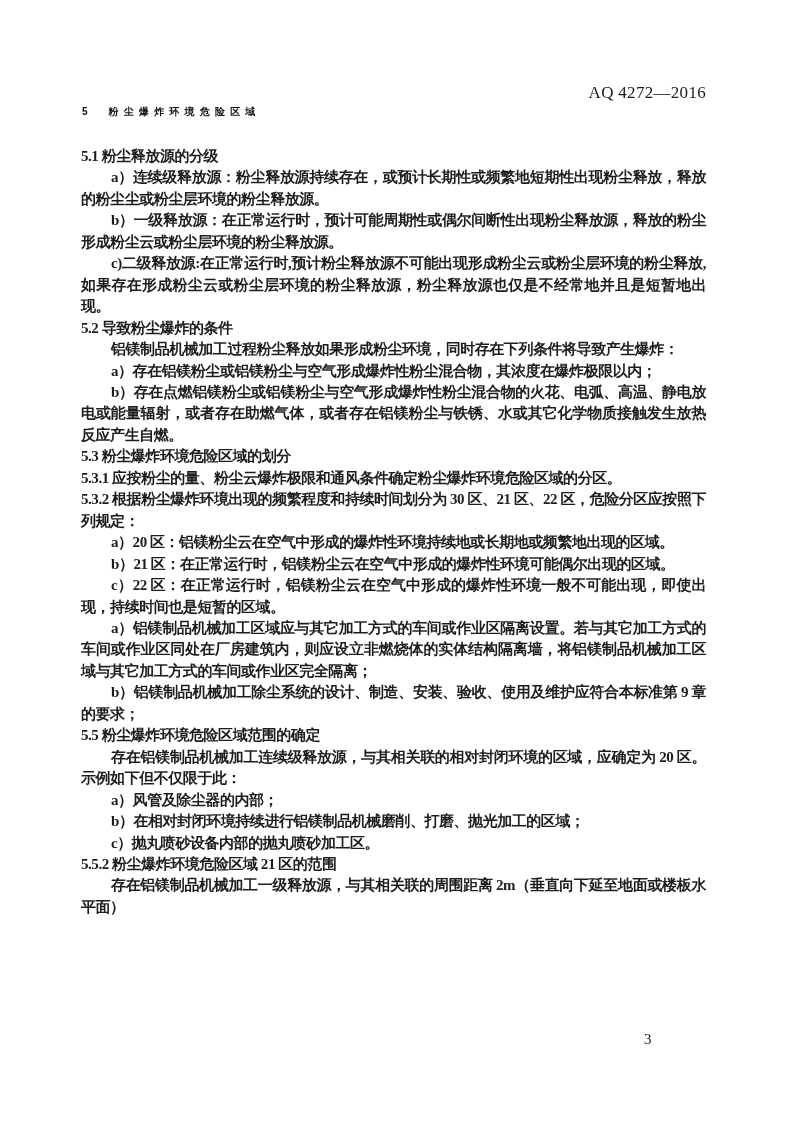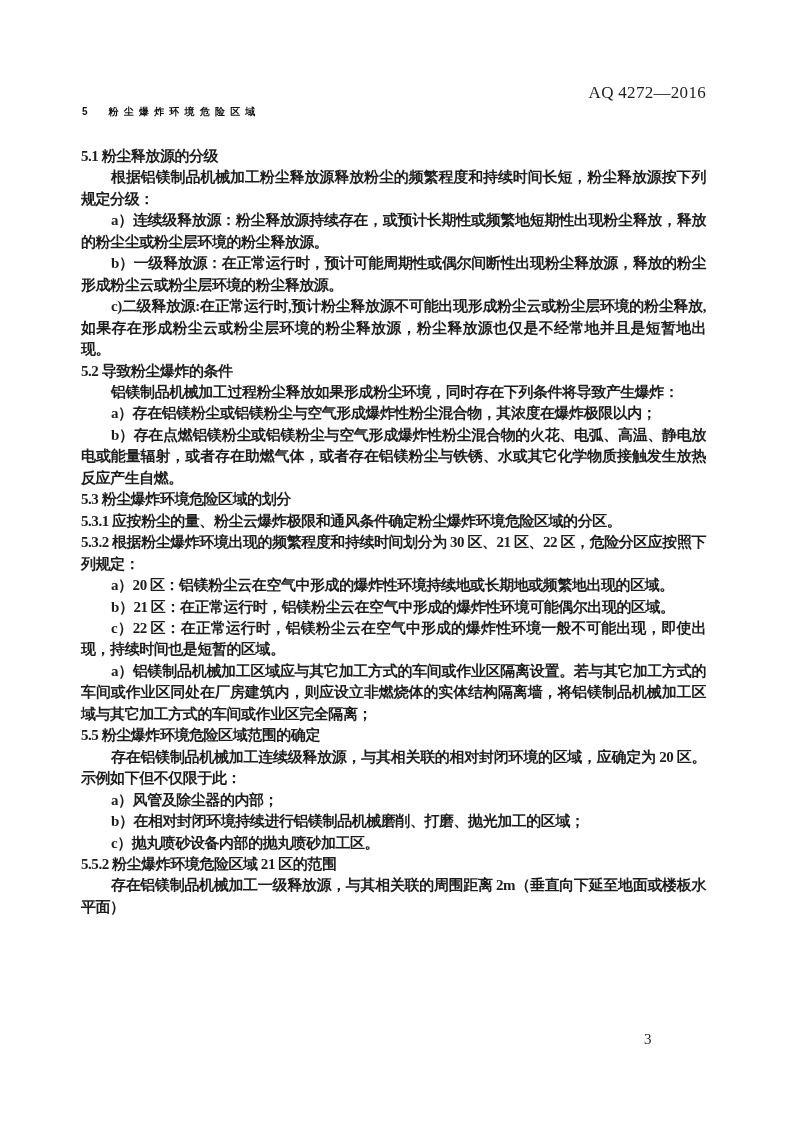--- a/index.html
+++ b/index.html
@@ -75,35 +75,35 @@
 <div class="page">
 
   <div class="doc-header">AQ 4272—2016</div>
 
   <h1 class="section-heading">
     <span class="sec-num">5</span><span class="sec-title">粉尘爆炸环境危险区域</span>
   </h1>
 
   <div class="doc-body" id="doc-body">
       <p>5.1 粉尘释放源的分级</p>
-      <p class="indent">根据铝镁制品机械加工粉尘释放源释放粉尘的频繁程度和持续时间长短，粉尘释放源按下列规定分级：</p>
       <p class="indent">a）连续级释放源：粉尘释放源持续存在，或预计长期性或频繁地短期性出现粉尘释放，释放的粉尘尘或粉尘层环境的粉尘释放源。</p>
       <p class="indent">b）一级释放源：在正常运行时，预计可能周期性或偶尔间断性出现粉尘释放源，释放的粉尘形成粉尘云或粉尘层环境的粉尘释放源。</p>
       <p class="indent">c)二级释放源:在正常运行时,预计粉尘释放源不可能出现形成粉尘云或粉尘层环境的粉尘释放,如果存在形成粉尘云或粉尘层环境的粉尘释放源，粉尘释放源也仅是不经常地并且是短暂地出现。</p>
       <p>5.2 导致粉尘爆炸的条件</p>
       <p class="indent">铝镁制品机械加工过程粉尘释放如果形成粉尘环境，同时存在下列条件将导致产生爆炸：</p>
       <p class="indent">a）存在铝镁粉尘或铝镁粉尘与空气形成爆炸性粉尘混合物，其浓度在爆炸极限以内；</p>
       <p class="indent">b）存在点燃铝镁粉尘或铝镁粉尘与空气形成爆炸性粉尘混合物的火花、电弧、高温、静电放电或能量辐射，或者存在助燃气体，或者存在铝镁粉尘与铁锈、水或其它化学物质接触发生放热反应产生自燃。</p>
       <p>5.3 粉尘爆炸环境危险区域的划分</p>
       <p>5.3.1 应按粉尘的量、粉尘云爆炸极限和通风条件确定粉尘爆炸环境危险区域的分区。</p>
       <p>5.3.2 根据粉尘爆炸环境出现的频繁程度和持续时间划分为 30 区、21 区、22 区，危险分区应按照下列规定：</p>
       <p class="indent">a）20 区：铝镁粉尘云在空气中形成的爆炸性环境持续地或长期地或频繁地出现的区域。</p>
       <p class="indent">b）21 区：在正常运行时，铝镁粉尘云在空气中形成的爆炸性环境可能偶尔出现的区域。</p>
       <p class="indent">c）22 区：在正常运行时，铝镁粉尘云在空气中形成的爆炸性环境一般不可能出现，即使出现，持续时间也是短暂的区域。</p>
       <p class="indent">a）铝镁制品机械加工区域应与其它加工方式的车间或作业区隔离设置。若与其它加工方式的车间或作业区同处在厂房建筑内，则应设立非燃烧体的实体结构隔离墙，将铝镁制品机械加工区域与其它加工方式的车间或作业区完全隔离；</p>
+      <p class="indent">b）铝镁制品机械加工除尘系统的设计、制造、安装、验收、使用及维护应符合本标准第 9 章的要求；</p>
       <p>5.5 粉尘爆炸环境危险区域范围的确定</p>
       <p class="indent">存在铝镁制品机械加工连续级释放源，与其相关联的相对封闭环境的区域，应确定为 20 区。示例如下但不仅限于此：</p>
       <p class="indent">a）风管及除尘器的内部；</p>
       <p class="indent">b）在相对封闭环境持续进行铝镁制品机械磨削、打磨、抛光加工的区域；</p>
       <p class="indent">c）抛丸喷砂设备内部的抛丸喷砂加工区。</p>
       <p>5.5.2 粉尘爆炸环境危险区域 21 区的范围</p>
       <p class="indent">存在铝镁制品机械加工一级释放源，与其相关联的周围距离 2m（垂直向下延至地面或楼板水平面）</p>
     </div>
 
   <div class="page-number">3</div>

